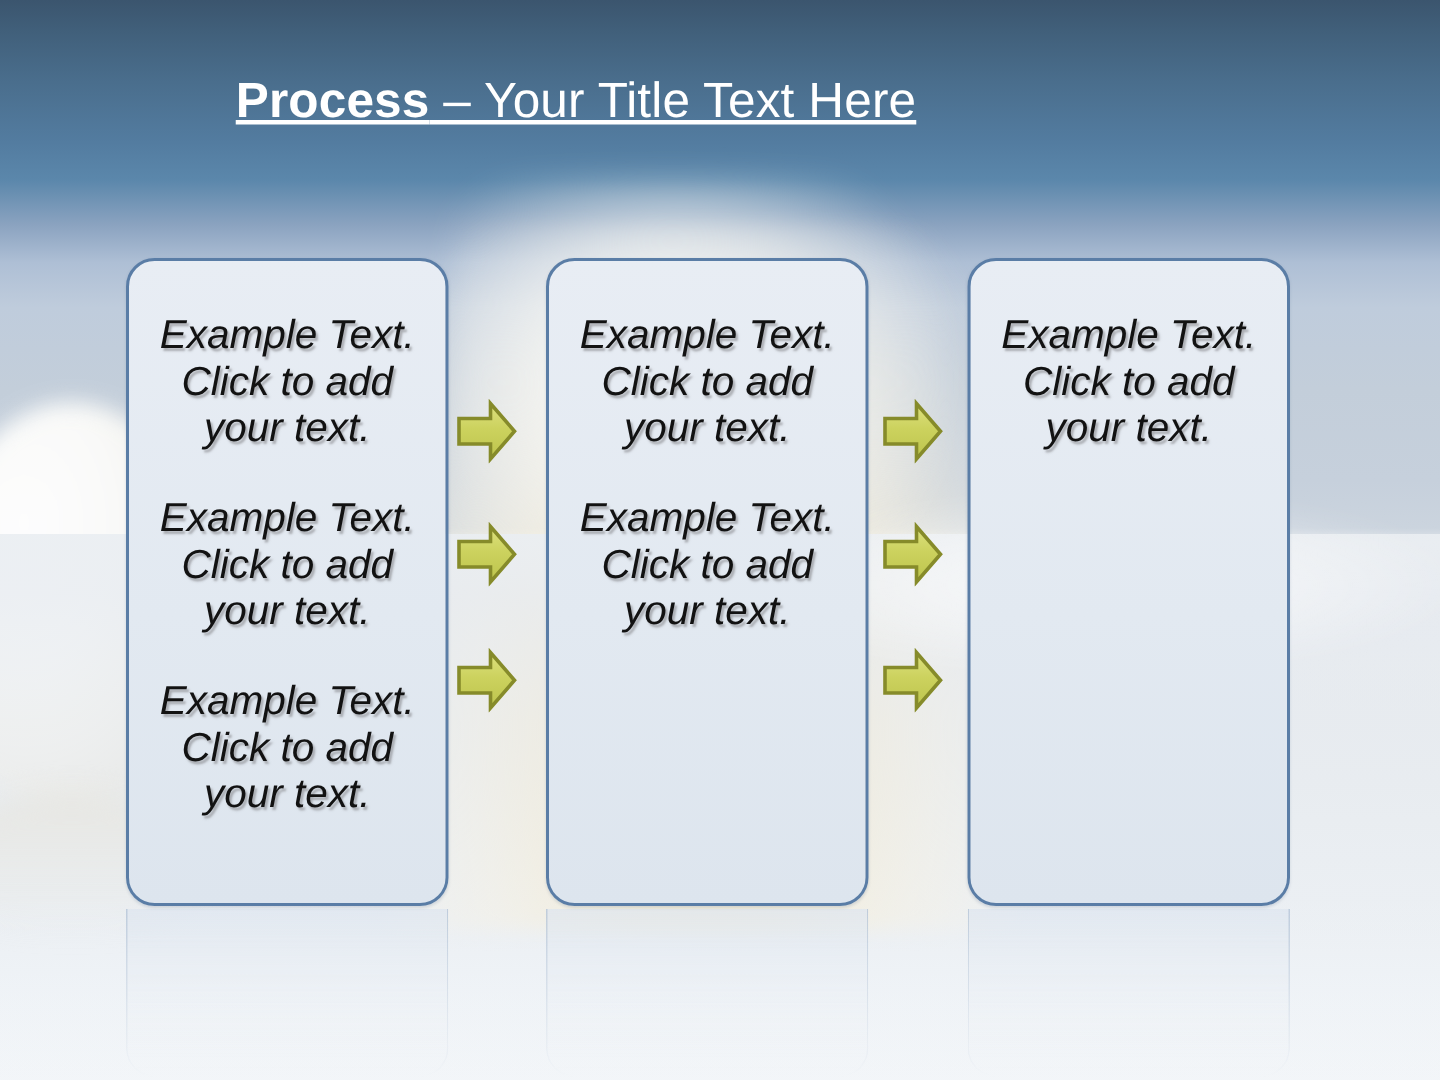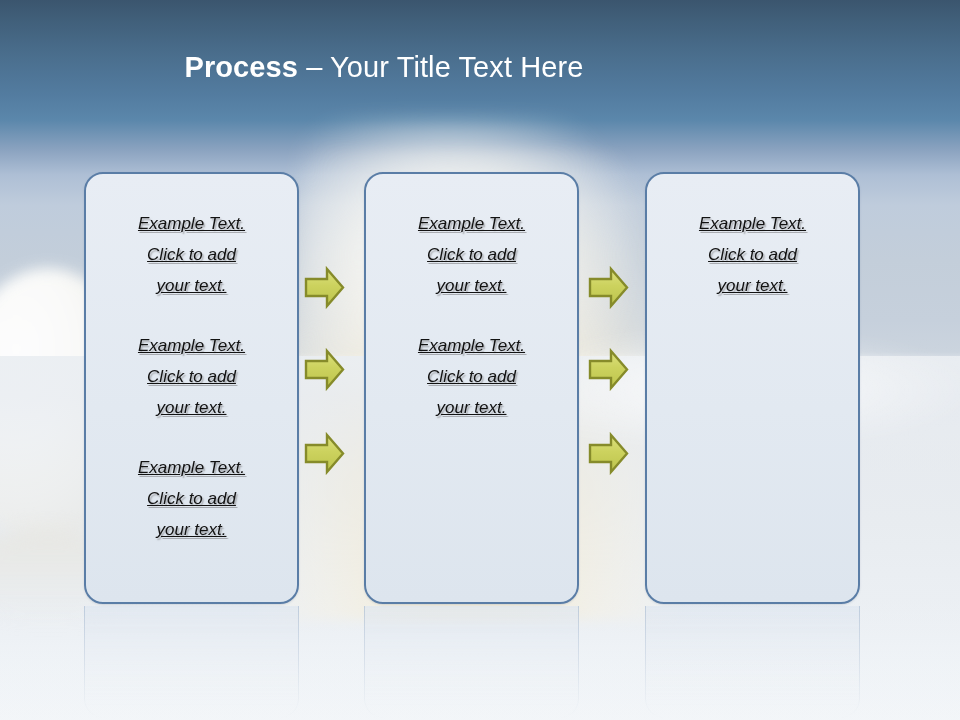--- a/index.html
+++ b/index.html
@@ -117,25 +117,26 @@
     filter: blur(8px);
   }
 
   
   .title {
     position: absolute;
     left: 0;
     top: 46px;
     width: 768px;
     text-align: center;
-    font-size: 29px;
+    font-size: 33px;
     line-height: 42px;
     color: #ffffff;
     letter-spacing: 0.1px;
     white-space: pre;
+    text-decoration: underline;
   }
   .title .strong { font-weight: bold; }
   .title .light  { font-weight: normal; }
 
   
   .box {
     position: absolute;
     box-sizing: border-box;
     border: 2px solid #5a7da6;
     border-radius: 19px;
@@ -146,27 +147,26 @@
   .box-body {
     position: absolute;
     left: 12px;
     right: 12px;
     top: 34px;
     text-align: center;
   }
 
   .para {
     font-style: italic;
-    font-size: 17px;
+    font-size: 27px;
     line-height: 31px;
     color: #121212;
     text-shadow: 1.5px 2px 1.5px rgba(120,120,124,0.55);
     margin: 0 0 29px 0;
     white-space: pre-line;
-    text-decoration: underline;
   }
   .para:last-child { margin-bottom: 0; }
 
   
   .reflect {
     position: absolute;
     box-sizing: border-box;
     border: 1.5px solid rgba(110,140,175,0.30);
     border-top: none;
     border-radius: 0 0 19px 19px;

